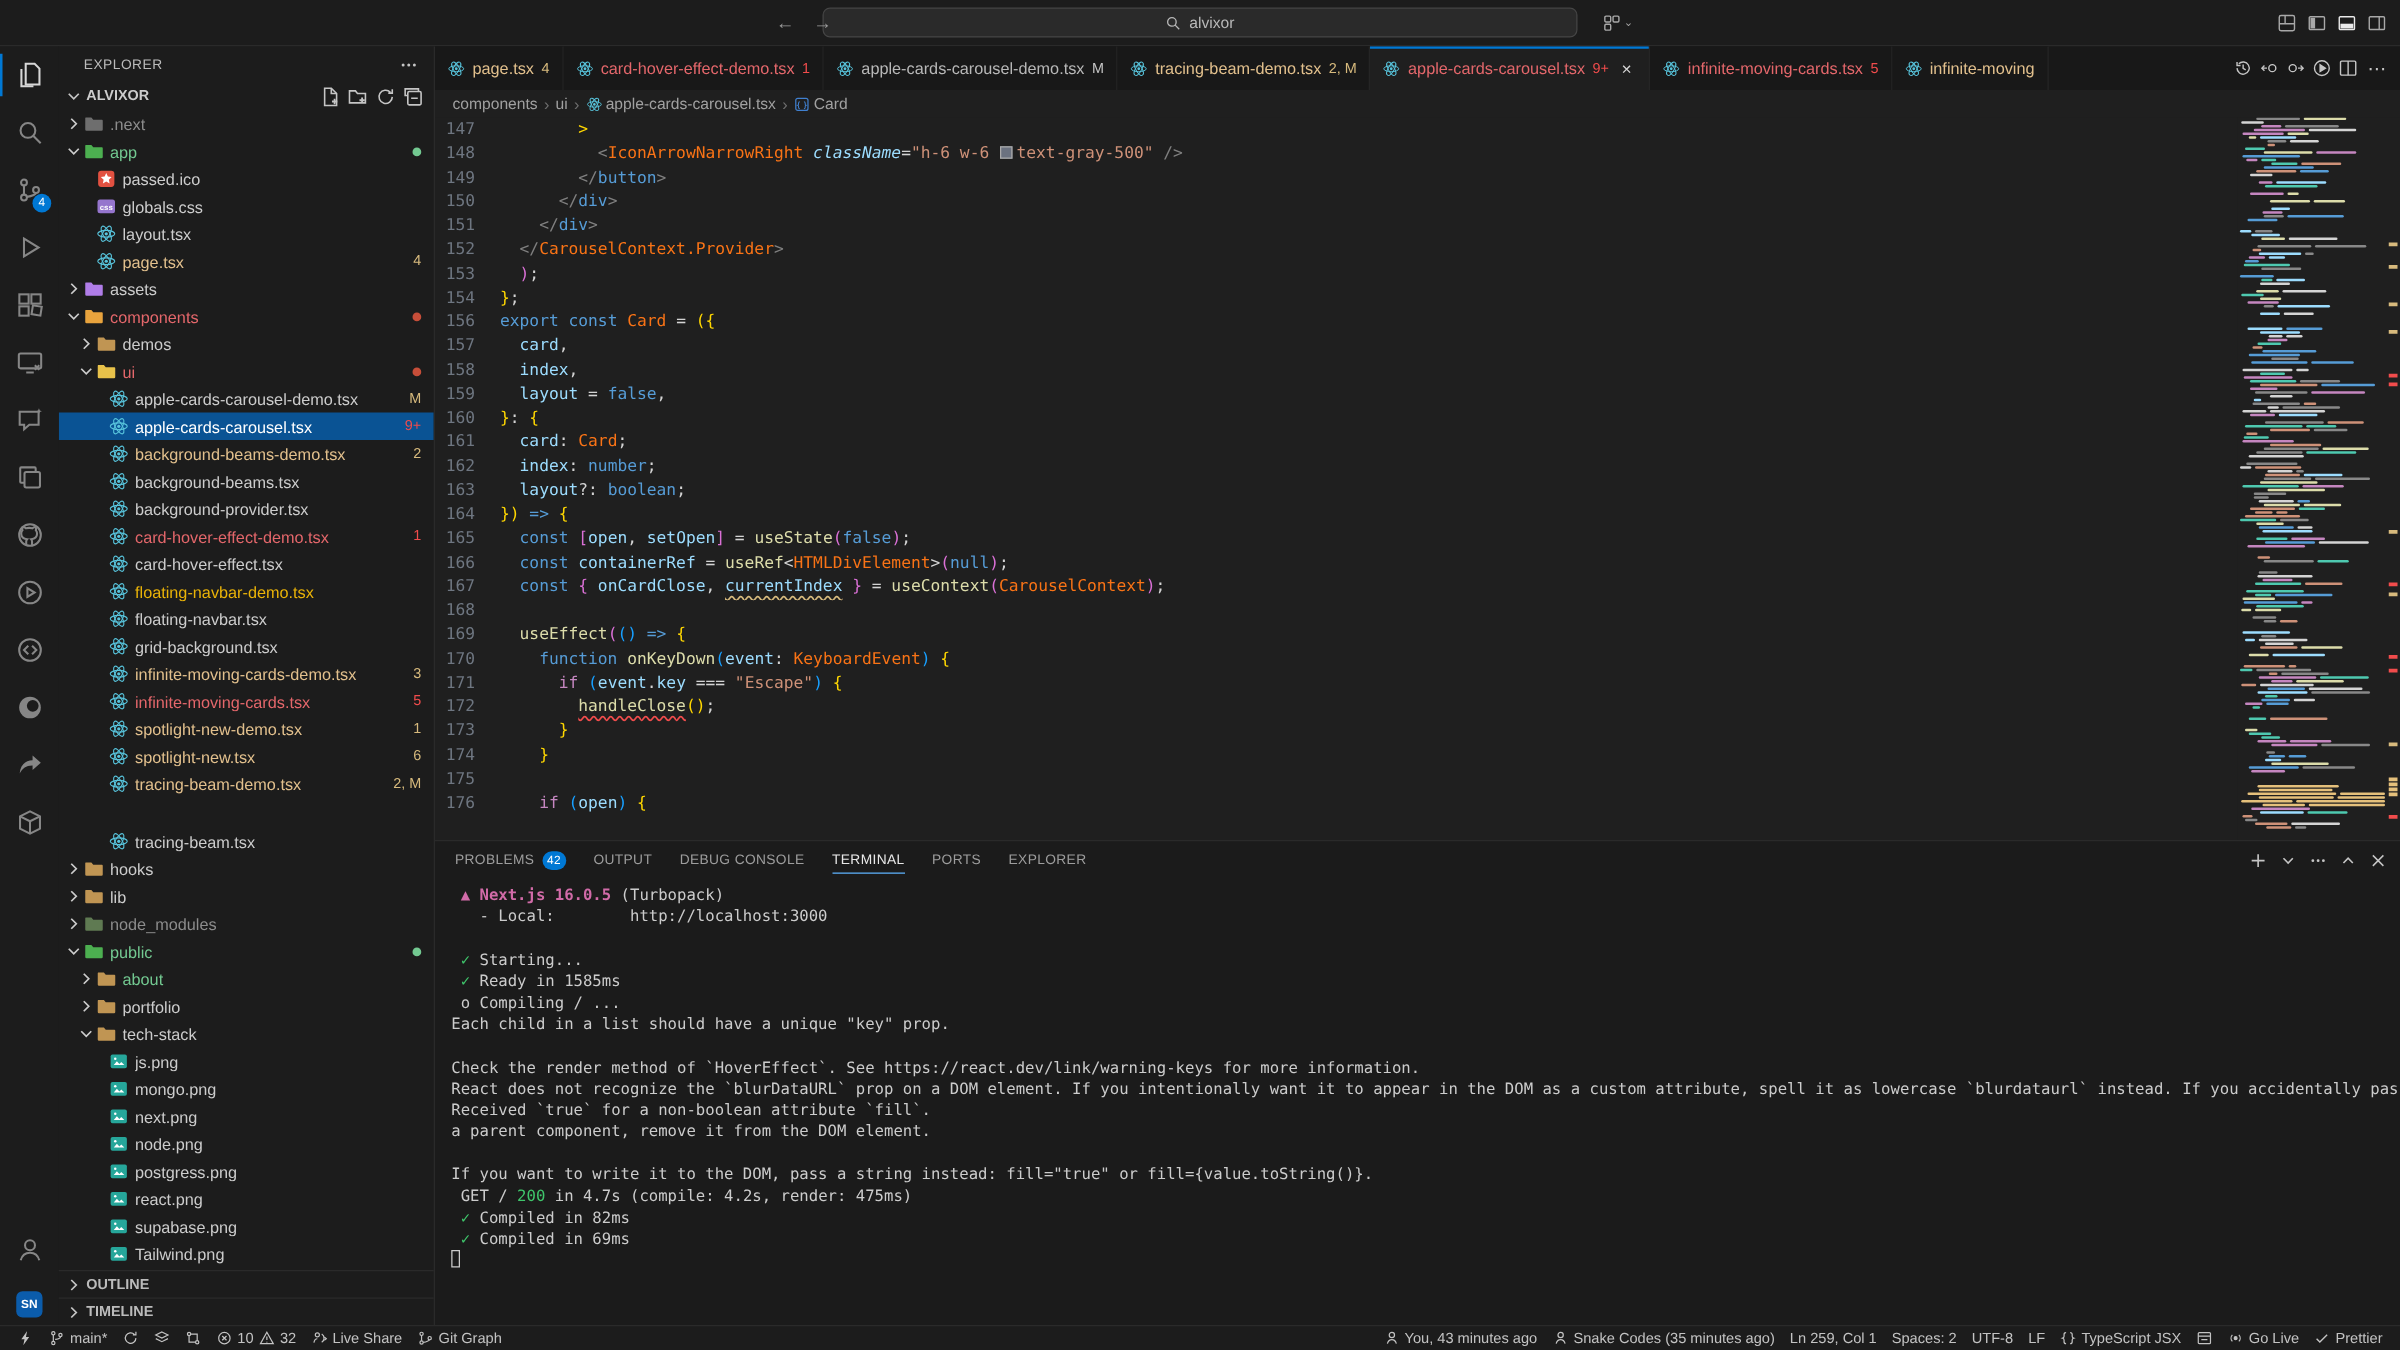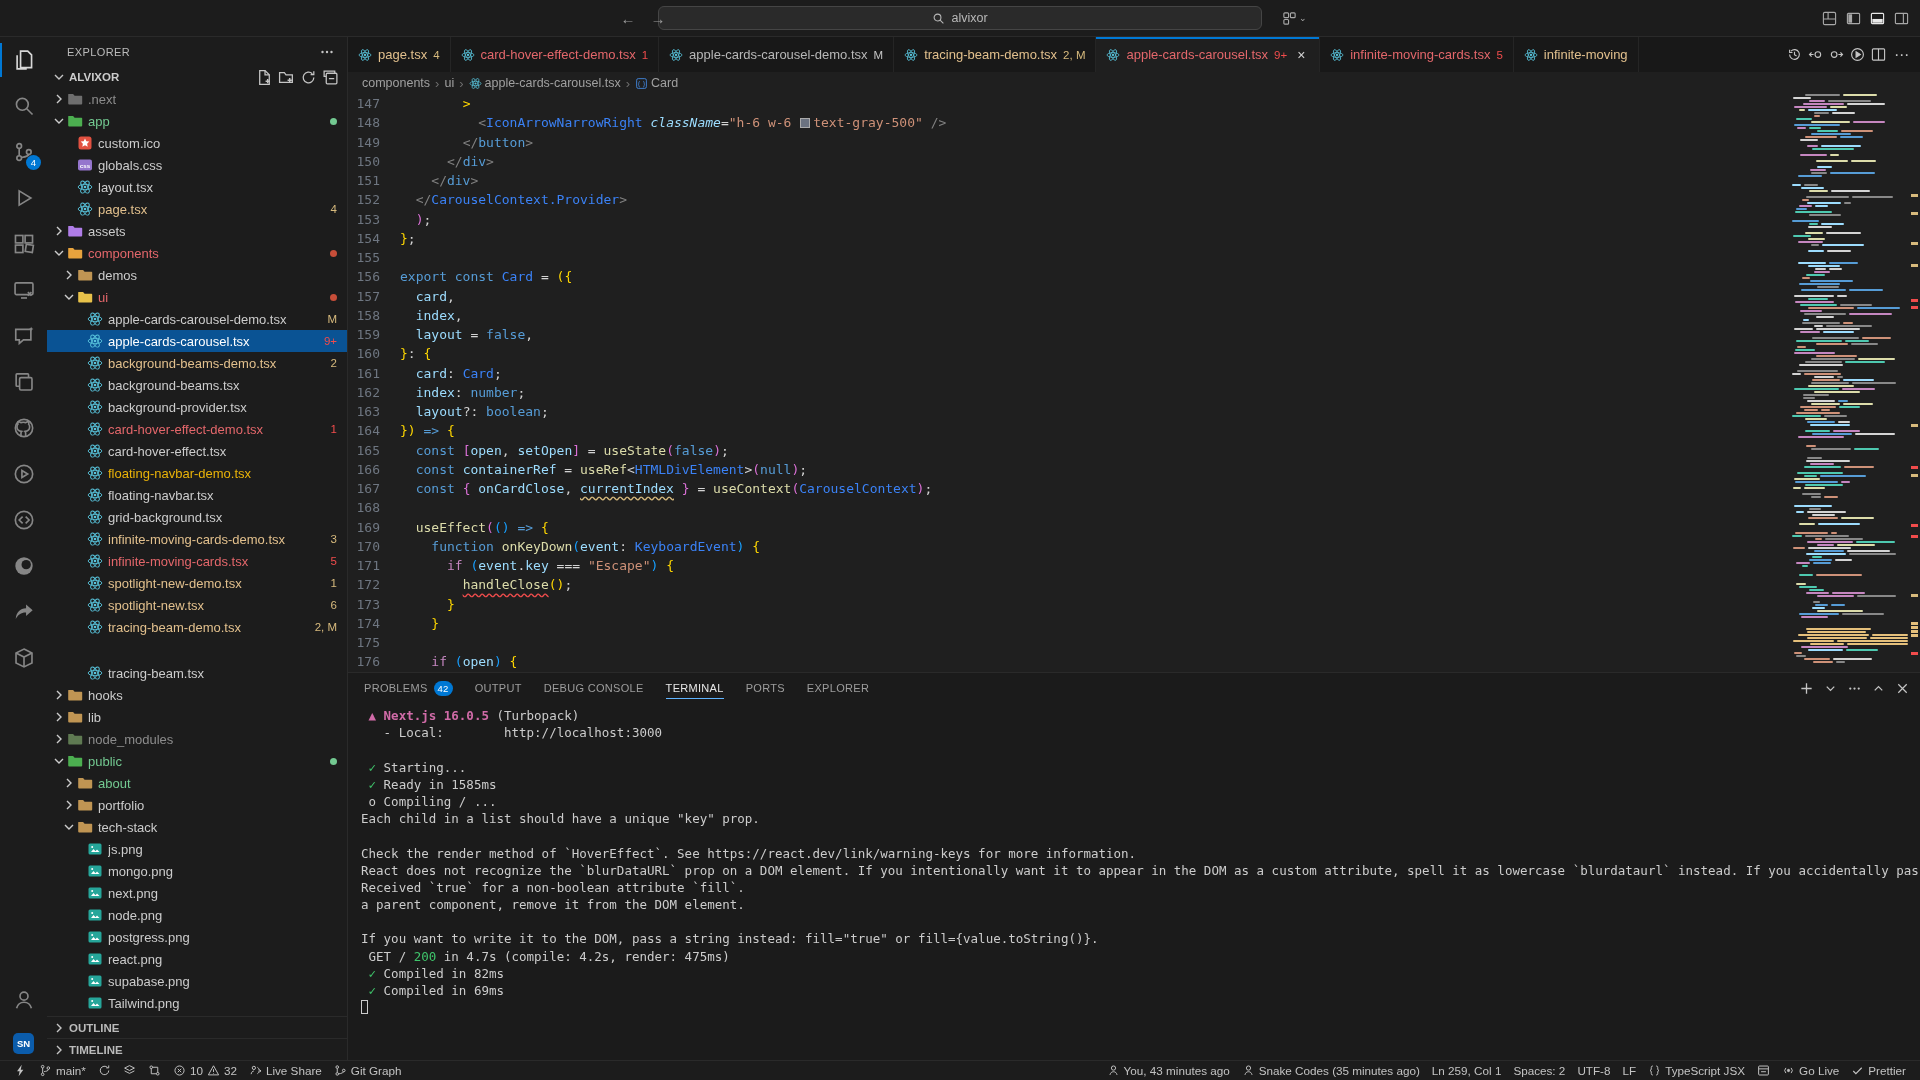--- a/index.html
+++ b/index.html
@@ -80,21 +80,21 @@
   #breadcrumb .bc-sep { color:#6e6e6e; font-size:13px; margin:0 2px; }
   #breadcrumb .ico { width:13px; height:13px; }
   #breadcrumb .bc-item { cursor:pointer; }
 
   #editor-main { position:relative; height:578px; background:#1f1f1f; }
   #code { position:absolute; inset:0 130px 0 0; overflow:hidden; font-family:"DejaVu Sans Mono",monospace; font-size:13px; }
   .code-line { height:19.26px; line-height:19.26px; display:flex; white-space:pre; }
   .gut { flex:0 0 52px; text-align:right; color:#6e7681; padding-right:20px; user-select:none; }
   .ct { flex:1; }
   .t-p  { color:#d4d4d4; } .t-k { color:#569cd6; } .t-c { color:#c586c0; }
-  .t-t  { color:#3b82f6; } .t-f { color:#dcdcaa; } .t-v { color:#9cdcfe; }
+  .t-t  { color:#f97316; } .t-f { color:#dcdcaa; } .t-v { color:#9cdcfe; }
   .t-s  { color:#ce9178; } .t-g { color:#808080; } .t-tg { color:#569cd6; }
   .t-a  { color:#9cdcfe; font-style:italic; }
   .t-b1 { color:#ffd700; } .t-b2 { color:#da70d6; } .t-b3 { color:#179fff; }
   .sq-w { text-decoration:underline; text-decoration-style:wavy; text-decoration-color:#d7ba7d; text-underline-offset:3px; }
   .sq-e { text-decoration:underline; text-decoration-style:wavy; text-decoration-color:#f14c4c; text-underline-offset:3px; }
   .deco-box { display:inline-block; width:10px; height:10px; background:#6b7280; border:1px solid #aaa; margin:0 3px 0 1px; vertical-align:-1px; }
 
   #minimap { position:absolute; top:0; right:12px; width:118px; bottom:0; background:#1f1f1f; overflow:hidden; }
   .mm-row { height:2px; margin-bottom:1px; display:flex; gap:3px; }
   .mm-bar { height:2px; border-radius:1px; }
@@ -388,21 +388,21 @@
           <span class="dot" style="background: rgb(115, 201, 145);"></span>
         </div>
         <div class="trow" style="padding-left: 14px;">
           <span class="chev"></span>
           <span class="ficon">
             <svg viewBox="0 0 16 16">
               <rect x="1.5" y="1.5" width="13" height="13" rx="2.5" fill="#e25141"></rect>
               <path d="M8 3.4l1.3 2.8 3 .4-2.2 2.1.6 3-2.7-1.5-2.7 1.5.6-3-2.2-2.1 3-.4z" fill="#fff"></path>
             </svg>
           </span>
-          <span class="lbl" style="color: rgb(204, 204, 204);">custom.ico</span>
+          <span class="lbl" style="color: rgb(204, 204, 204);">passed.ico</span>
         </div>
         <div class="trow" style="padding-left: 14px;">
           <span class="chev"></span>
           <span class="ficon">
             <svg viewBox="0 0 16 16">
               <rect x="1" y="2.5" width="14" height="11" rx="2" fill="#9575cd"></rect>
               <text x="8" y="11" font-size="6.2" fill="#fff" text-anchor="middle" font-family="sans-serif" font-weight="bold">css</text>
             </svg>
           </span>
           <span class="lbl" style="color: rgb(204, 204, 204);">globals.css</span>
@@ -1097,21 +1097,20 @@
     <div id="editor-main">
       <div id="code">
           <div class="code-line"><span class="gut mono">147</span><span class="ct"><span class="t-p">        </span><span class="t-b1">&gt;</span></span></div>
           <div class="code-line"><span class="gut mono">148</span><span class="ct"><span class="t-p">          </span><span class="t-g">&lt;</span><span class="t-t">IconArrowNarrowRight</span><span class="t-p"> </span><span class="t-a">className</span><span class="t-p">=</span><span class="t-s">"h-6 w-6 </span><span class="deco-box"></span><span class="t-s">text-gray-500"</span><span class="t-p"> </span><span class="t-g">/&gt;</span></span></div>
           <div class="code-line"><span class="gut mono">149</span><span class="ct"><span class="t-p">        </span><span class="t-g">&lt;/</span><span class="t-tg">button</span><span class="t-g">&gt;</span></span></div>
           <div class="code-line"><span class="gut mono">150</span><span class="ct"><span class="t-p">      </span><span class="t-g">&lt;/</span><span class="t-tg">div</span><span class="t-g">&gt;</span></span></div>
           <div class="code-line"><span class="gut mono">151</span><span class="ct"><span class="t-p">    </span><span class="t-g">&lt;/</span><span class="t-tg">div</span><span class="t-g">&gt;</span></span></div>
           <div class="code-line"><span class="gut mono">152</span><span class="ct"><span class="t-p">  </span><span class="t-g">&lt;/</span><span class="t-t">CarouselContext.Provider</span><span class="t-g">&gt;</span></span></div>
           <div class="code-line"><span class="gut mono">153</span><span class="ct"><span class="t-p">  </span><span class="t-b2">)</span><span class="t-p">;</span></span></div>
           <div class="code-line"><span class="gut mono">154</span><span class="ct"><span class="t-b1">}</span><span class="t-p">;</span></span></div>
-          <div class="code-line"><span class="gut mono">155</span><span class="ct"></span></div>
           <div class="code-line"><span class="gut mono">156</span><span class="ct"><span class="t-k">export</span><span class="t-p"> </span><span class="t-k">const</span><span class="t-p"> </span><span class="t-t">Card</span><span class="t-p"> = </span><span class="t-b1">({</span></span></div>
           <div class="code-line"><span class="gut mono">157</span><span class="ct"><span class="t-p">  </span><span class="t-v">card</span><span class="t-p">,</span></span></div>
           <div class="code-line"><span class="gut mono">158</span><span class="ct"><span class="t-p">  </span><span class="t-v">index</span><span class="t-p">,</span></span></div>
           <div class="code-line"><span class="gut mono">159</span><span class="ct"><span class="t-p">  </span><span class="t-v">layout</span><span class="t-p"> = </span><span class="t-k">false</span><span class="t-p">,</span></span></div>
           <div class="code-line"><span class="gut mono">160</span><span class="ct"><span class="t-b1">}</span><span class="t-p">: </span><span class="t-b1">{</span></span></div>
           <div class="code-line"><span class="gut mono">161</span><span class="ct"><span class="t-p">  </span><span class="t-v">card</span><span class="t-p">: </span><span class="t-t">Card</span><span class="t-p">;</span></span></div>
           <div class="code-line"><span class="gut mono">162</span><span class="ct"><span class="t-p">  </span><span class="t-v">index</span><span class="t-p">: </span><span class="t-k">number</span><span class="t-p">;</span></span></div>
           <div class="code-line"><span class="gut mono">163</span><span class="ct"><span class="t-p">  </span><span class="t-v">layout</span><span class="t-p">?: </span><span class="t-k">boolean</span><span class="t-p">;</span></span></div>
           <div class="code-line"><span class="gut mono">164</span><span class="ct"><span class="t-b1">})</span><span class="t-p"> </span><span class="t-k">=&gt;</span><span class="t-p"> </span><span class="t-b1">{</span></span></div>
           <div class="code-line"><span class="gut mono">165</span><span class="ct"><span class="t-p">  </span><span class="t-k">const</span><span class="t-p"> </span><span class="t-b2">[</span><span class="t-v">open</span><span class="t-p">, </span><span class="t-v">setOpen</span><span class="t-b2">]</span><span class="t-p"> = </span><span class="t-f">useState</span><span class="t-b2">(</span><span class="t-k">false</span><span class="t-b2">)</span><span class="t-p">;</span></span></div>

